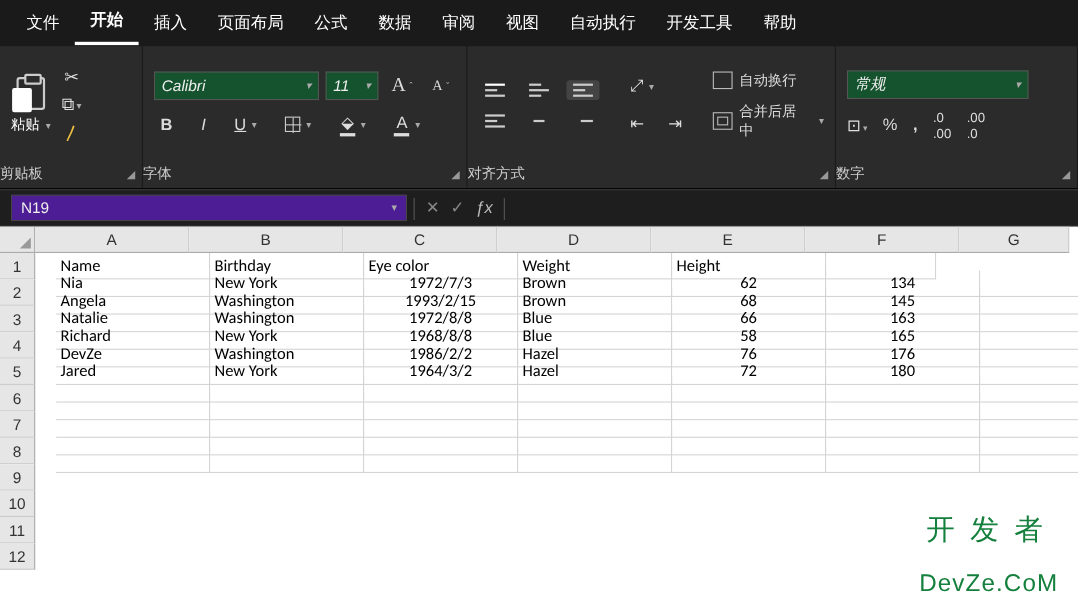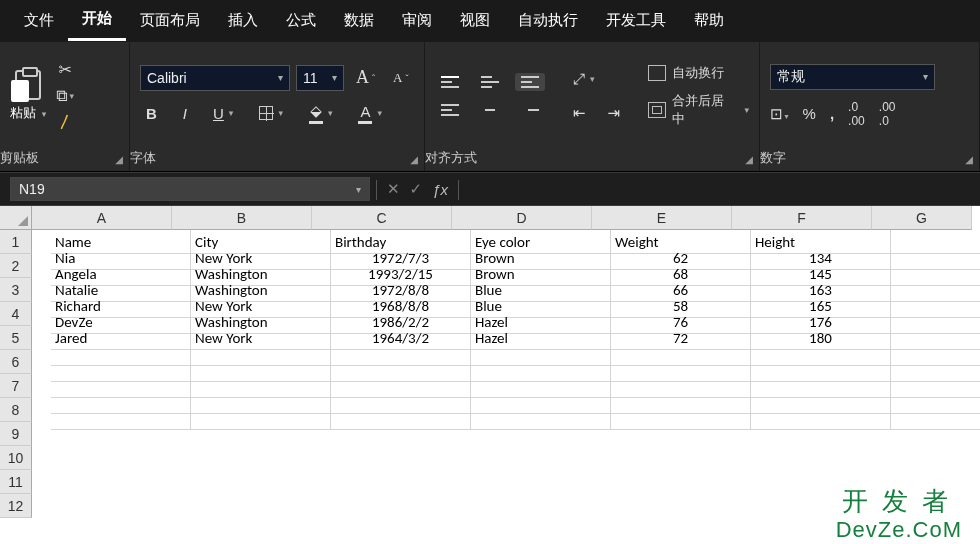--- a/index.html
+++ b/index.html
@@ -23,21 +23,21 @@
 .clip-icon::before { content:""; position:absolute; top:-5px; left:5px; width:12px; height:6px; border:2px solid #ccc; border-radius:2px; background:#2b2b2b; }
 .clip-icon::after { content:""; position:absolute; left:-6px; top:8px; width:18px; height:22px; background:#fff; border-radius:2px; }
 .clip-label { color:#fff; font-size:13px; margin-top:4px; }
 .clip-side { display:flex; flex-direction:column; gap:8px; }
 .sideicon { width:22px; height:18px; display:flex; align-items:center; justify-content:center; color:#ddd; font-size:16px; position:relative; }
 .dd { font-size:9px; color:#aaa; margin-left:2px; }
 
 
 .font-col { display:flex; flex-direction:column; gap:8px; }
 .font-row { display:flex; align-items:center; gap:6px; }
-.combo { background:#0f172a; border:1px solid #555; color:#eee; height:26px; display:flex; align-items:center; justify-content:space-between; padding:0 6px; font-size:14px; }
+.combo { background:#14532d; border:1px solid #555; color:#eee; height:26px; display:flex; align-items:center; justify-content:space-between; padding:0 6px; font-size:14px;font-style:italic; }
 .combo .arr { font-size:10px; color:#aaa; }
 .w-font { width:150px; }
 .w-size { width:48px; }
 .btn { color:#ddd; font-size:15px; padding:3px 6px; display:flex; align-items:center; gap:3px; position:relative; }
 .btn .ul { border-bottom:3px solid; padding-bottom:1px; display:inline-block; width:14px; text-align:center; }
 .ul-yellow { border-color:#ffd700; }
 .ul-red { border-color:#e74c3c; }
 .bordericon { width:14px; height:14px; border:1px solid #ccc; display:inline-block; position:relative; }
 .bordericon::before, .bordericon::after { content:""; position:absolute; background:#ccc; }
 .bordericon::before { left:6px; top:0; width:1px; height:14px; }
@@ -58,21 +58,21 @@
 .wrapicon .ic, .mergeicon .ic { width:18px; height:16px; border:1px solid #bbb; position:relative; }
 .mergeicon .ic::after { content:""; position:absolute; left:3px; top:3px; right:3px; bottom:3px; border:1px solid #bbb; }
 
 
 .num-col { display:flex; flex-direction:column; gap:10px; }
 .w-num { width:165px; }
 .num-row { display:flex; gap:14px; align-items:center; color:#ddd; font-size:15px; }
 
 
 .fbar { display:flex; height:34px; background:#1e1e1e; border-top:1px solid #3a3a3a; border-bottom:1px solid #3a3a3a; }
-.namebox { width:360px; background:#404040; border:1px solid #444; margin:4px 6px 4px 10px; display:flex; align-items:center; padding:0 8px; color:#eee; font-size:14px; justify-content:space-between; }
+.namebox { width:360px; background:#4c1d95; border:1px solid #444; margin:4px 6px 4px 10px; display:flex; align-items:center; padding:0 8px; color:#eee; font-size:14px; justify-content:space-between; }
 .fx-btns { display:flex; align-items:center; gap:10px; padding:0 10px; color:#888; font-size:15px; }
 .fx-btns .fx { font-style:italic; color:#bbb; }
 .divider { width:1px; background:#555; height:20px; margin:7px 0; }
 
 
 .grid { background:#fff; position:relative; height:338px; overflow:hidden; }
 .corner { position:absolute; left:0; top:0; width:32px; height:24px; background:#e6e6e6; border-right:1px solid #aaa; border-bottom:1px solid #aaa; }
 .corner::after { content:""; position:absolute; right:3px; bottom:3px; border-left:10px solid transparent; border-bottom:10px solid #999; }
 .colheads { position:absolute; left:32px; top:0; display:flex; height:24px; }
 .colheads div { width:140px; background:#e6e6e6; border-right:1px solid #ccc; border-bottom:1px solid #aaa; text-align:center; font-size:14px; line-height:24px; color:#333; }
@@ -81,30 +81,30 @@
 .rowheads div { height:24px; background:#e6e6e6; border-right:1px solid #aaa; border-bottom:1px solid #ccc; text-align:center; font-size:14px; line-height:24px; color:#333; }
 .cells { position:absolute; left:32px; top:24px; }
 .row { display:flex; height:16px;padding-left:19px; }
 .cell { width:140px; height:24px; border-right:1px solid #d4d4d4; border-bottom:1px solid #d4d4d4; font-size:15px; line-height:24px; padding:0 4px; color:#000; font-family: Calibri, sans-serif; overflow:hidden; white-space:nowrap; }
 .cell.r { text-align:center; }
 .cell:last-child { width:100px; }
 
 
 .watermark { position:absolute; right:18px; bottom:2px; text-align:right; font-family: "Microsoft YaHei", sans-serif; color:#15803d; line-height:1.15; }
 .watermark .l1 { font-size:26px; letter-spacing:14px; font-weight:300; }
-.watermark .l2 { font-size:22px; letter-spacing:1px; }
+.watermark .l2 { font-size:22px; letter-spacing:1px;margin-top:20px; }
 </style>
 </head>
 <body>
 
 <div class="tabs" id="tabs">
     <div class="tab">文件</div>
     <div class="tab active">开始</div>
+    <div class="tab">插入</div>
     <div class="tab">页面布局</div>
-    <div class="tab">插入</div>
     <div class="tab">公式</div>
     <div class="tab">数据</div>
     <div class="tab">审阅</div>
     <div class="tab">视图</div>
     <div class="tab">自动执行</div>
     <div class="tab">开发工具</div>
     <div class="tab">帮助</div>
   </div>
 
 <div class="ribbon">
@@ -295,21 +295,20 @@
       <div>7</div>
       <div>8</div>
       <div>9</div>
       <div>10</div>
       <div>11</div>
       <div>12</div>
     </div>
   <div class="cells" id="cells">
       <div class="row">
         <div class="cell">Name</div>
-        <div class="cell">City</div>
         <div class="cell">Birthday</div>
         <div class="cell">Eye color</div>
         <div class="cell">Weight</div>
         <div class="cell">Height</div>
         <div class="cell"></div>
       </div>
       <div class="row">
         <div class="cell">Nia</div>
         <div class="cell">New York</div>
         <div class="cell r">1972/7/3</div>

